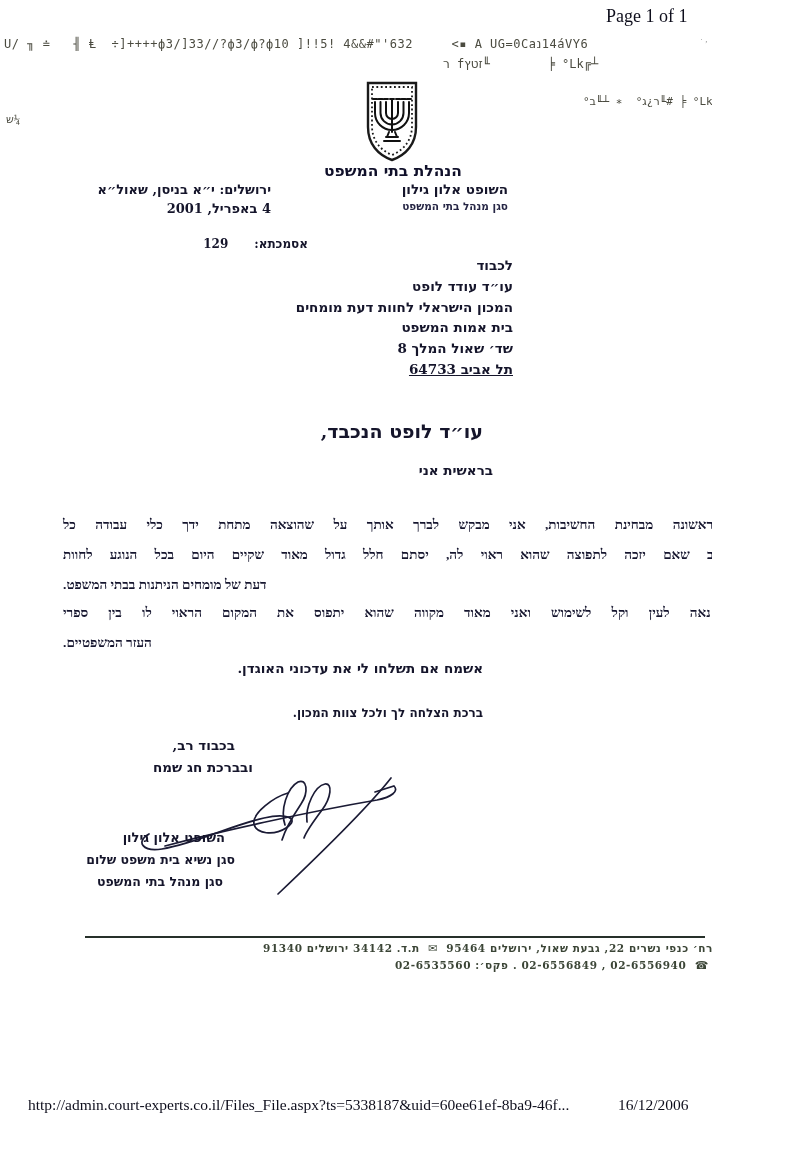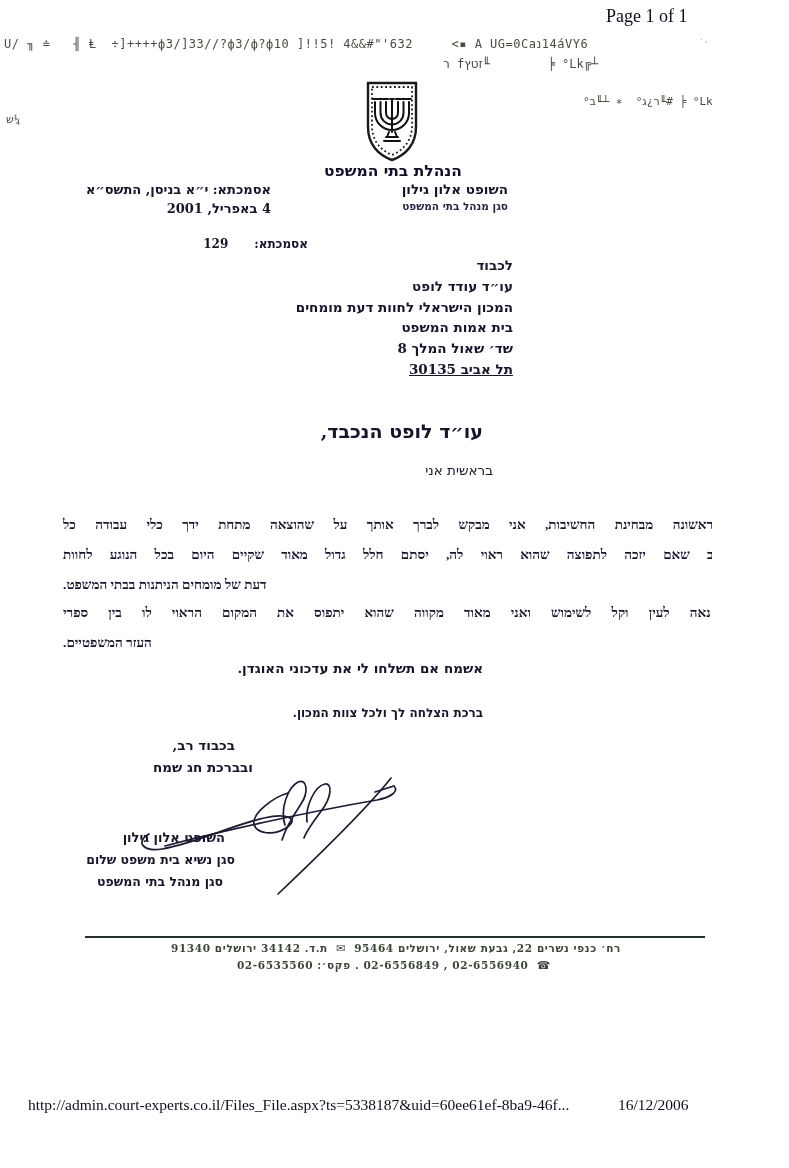--- a/index.html
+++ b/index.html
@@ -23,37 +23,37 @@
   .sender .name{font-size:13.5px;font-weight:700;}
   .sender .role{font-size:10.5px;font-weight:600;margin-top:3px;color:#262645;}
   .dateblock{right:441px;top:182px;text-align:right;font-size:13px;font-weight:600;}
   .dateblock .g{margin-top:4px;padding-left:58px;}
   .refrow{right:404px;top:237px;font-size:12px;font-weight:600;display:flex;direction:rtl;}
   .refrow .gap{width:26px;}
   .recipient{right:199px;top:255px;text-align:right;font-size:13.5px;
              font-weight:600;line-height:20.8px;}
   .recipient .last{font-weight:700;text-decoration:underline;}
   .salutation{right:229px;top:420px;font-size:19px;font-weight:700;text-align:right;}
-  .opening{right:219px;top:462px;font-size:13.5px;font-weight:400;text-align:center;}
+  .opening{right:219px;top:462px;font-size:13.5px;font-weight:700;text-align:center;}
   .para{left:63px;width:702px;font-size:13.5px;font-weight:600;line-height:30px;
         text-align:right;color:#15152e;font-family:Liberation Serif, serif;}
   .para .just{text-align:justify;text-align-last:justify;}
   .para .tail{text-align:left;}
   .p1{top:510px;}
   .p2{top:598px;}
   .request{right:229px;top:660px;font-size:13.5px;font-weight:600;text-align:right;}
   .blessing{right:229px;top:706px;font-size:12px;font-weight:700;text-align:left;}
   .closing1{right:477px;top:737px;font-size:13.5px;font-weight:700;text-align:right;}
   .closing2{right:459px;top:759px;font-size:13.5px;font-weight:700;text-align:right;}
   .sig{left:135px;top:770px;}
   .sig-name{right:487px;top:830px;font-size:13px;font-weight:700;text-align:right;}
   .sig-t1{right:477px;top:852px;font-size:12.5px;font-weight:700;text-align:right;}
   .sig-t2{right:489px;top:874px;font-size:12.5px;font-weight:700;text-align:right;}
   .f-rule{left:85px;top:936px;width:620px;height:0;border-top:2.5px solid #26302a;}
-  .f-line{left:86px;width:620px;text-align:center;color:#3b4536;font-weight:700;
+  .f-line{left:93px;width:620px;color:#3b4536;font-weight:700;
           font-size:10.5px;direction:rtl;letter-spacing:0.6px;}
   .f1{top:942px;}
   .f2{top:959px;}
   .f-icon{font-size:11px;padding:0 4px;}
   .num{direction:ltr;unicode-bidi:embed;}
   .status-url{left:28px;top:1096px;font-size:15.5px;}
   .status-date{left:618px;top:1096px;font-size:15.5px;}
   .corner-mark{left:728px;top:1092px;font-size:9px;color:#555;}
   .vline{left:779px;top:10px;width:1px;height:112px;background:#c9c9c9;}
 </style>
@@ -87,37 +87,37 @@
   </div>
 
   <div class="abs heb org-title">הנהלת בתי המשפט</div>
 
   <div class="abs heb sender">
     <div class="name">השופט אלון גילון</div>
     <div class="role">סגן מנהל בתי המשפט</div>
   </div>
 
   <div class="abs heb dateblock">
-    <div>אסמכתא:  י״א בניסן, התשס״א</div>
+    <div>ירושלים:  י״א בניסן, שאול״א</div>
     <div class="g">4 באפריל, 2001</div>
   </div>
 
   <div class="abs refrow">
     <span>אסמכתא:</span>
     <span class="gap"></span>
     <span>129</span>
   </div>
 
   <div class="abs heb recipient">
     <div>לכבוד</div>
     <div>עו״ד עודד לופט</div>
     <div>המכון הישראלי לחוות דעת מומחים</div>
     <div>בית אמות המשפט</div>
     <div>שד׳ שאול המלך 8</div>
-    <div class="last">תל אביב 30135</div>
+    <div class="last">תל אביב 64733</div>
   </div>
 
   <div class="abs heb salutation">עו״ד לופט הנכבד,</div>
   <div class="abs heb opening">בראשית אני</div>
 
   <div class="abs heb para p1">
     <div class="just">שנית, וראשונה מבחינת החשיבות, אני מבקש לברך אותך על שהוצאה מתחת ידך כלי עבודה כל</div>
     <div class="just">כך חשוב שאם יזכה לתפוצה שהוא ראוי לה, יסתם חלל גדול מאוד שקיים היום בכל הנוגע לחוות</div>
     <div class="tail">דעת של מומחים הניתנות בבתי המשפט.</div>
   </div>

